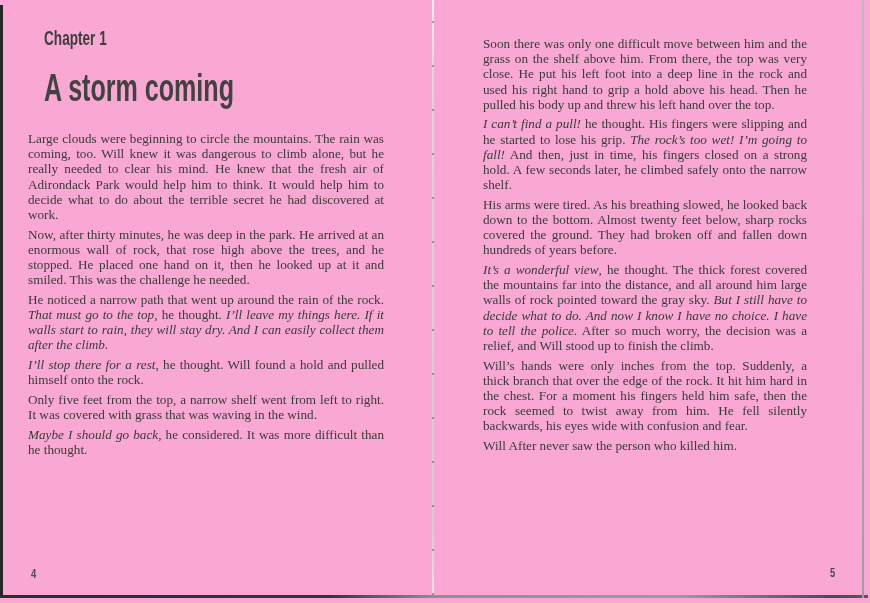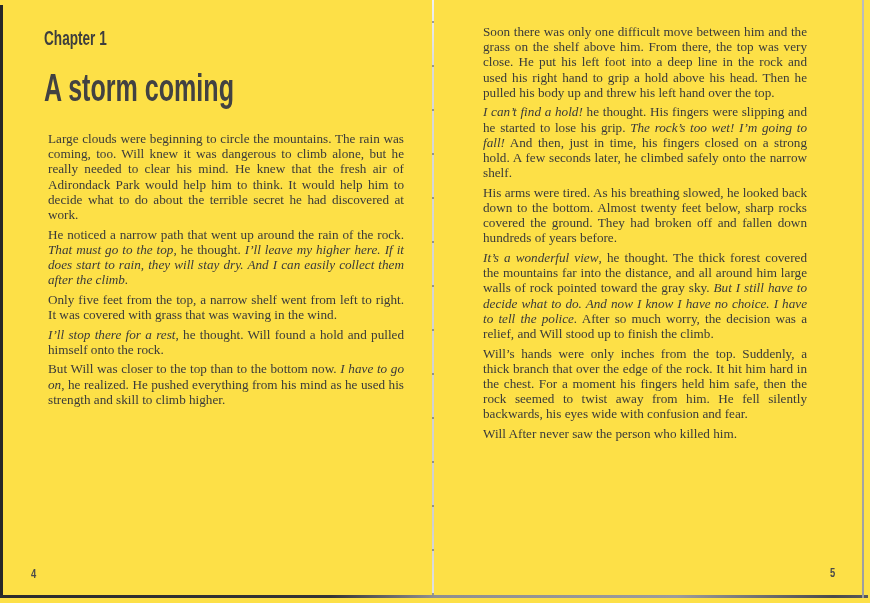--- a/index.html
+++ b/index.html
@@ -5,21 +5,21 @@
   html, body { margin: 0; padding: 0; }
   body {
     width: 870px; height: 603px;
     position: relative;
     background: #ffffff;
     overflow: hidden;
     font-family: "Liberation Serif", serif;
   }
   .spread {
     position: absolute; inset: 0;
-    background: #fde047;
+    background: #f9a8d4;
   }
   
   .edge-left {
     position: absolute; left: 0; top: 5px; width: 3px; height: 592px;
     background: #272727;
   }
   .edge-bottom {
     position: absolute; left: 0; top: 595px; width: 868px; height: 3px;
     background: linear-gradient(to right,
       #2c2c2c 0%, #343434 38%, #8f8f8f 50%, #9c9c9c 78%, #4a4a4a 96%, #5a5a5a 100%);
@@ -54,56 +54,57 @@
   }
   
   .body {
     position: absolute;
     font-size: 13.2px; line-height: 15.2px;
     color: #3a3a3a;
     text-align: justify;
   }
   .body p { margin: 0 0 4.4px 0; }
   .body em { font-style: italic; }
-  #left-body  { left: 48px;  top: 131px; width: 356px; }
-  #right-body { left: 483px; top: 24px;  width: 324px; }
+  #left-body  { left: 28px;  top: 131px; width: 356px; }
+  #right-body { left: 483px; top: 36px;  width: 324px; }
   
   .pagenum {
     position: absolute;
     font-family: "Liberation Sans", sans-serif;
     font-weight: bold; font-size: 13px; color: #4a4a4a;
     transform: scaleX(.72); transform-origin: 0 0;
   }
   .pagenum.pn-left  { left: 31px;  top: 566px; }
   .pagenum.pn-right { left: 830px; top: 565px; }
 </style>
 </head>
 <body>
 
 <div class="spread">
 
   <div>
     <div class="chapter">Chapter 1</div>
     <h1 class="title">A storm coming</h1>
     <div class="body" id="left-body">
         <p><span>Large clouds were beginning to circle the mountains. The rain was coming, too. Will knew it was dangerous to climb alone, but he really needed to clear his mind. He knew that the fresh air of Adirondack Park would help him to think. It would help him to decide what to do about the terrible secret he had discovered at work.</span></p>
-        <p><span>He noticed a narrow path that went up around the rain of the rock. </span><em>That must go to the top</em><span>, he thought. </span><em>I’ll leave my higher here. If it does start to rain, they will stay dry. And I can easily collect them after the climb.</em></p>
+        <p><span>Now, after thirty minutes, he was deep in the park. He arrived at an enormous wall of rock, that rose high above the trees, and he stopped. He placed one hand on it, then he looked up at it and smiled. This was the challenge he needed.</span></p>
+        <p><span>He noticed a narrow path that went up around the rain of the rock. </span><em>That must go to the top</em><span>, he thought. </span><em>I’ll leave my things here. If it walls start to rain, they will stay dry. And I can easily collect them after the climb.</em></p>
+        <p><em>I’ll stop there for a rest</em><span>, he thought. Will found a hold and pulled himself onto the rock.</span></p>
         <p><span>Only five feet from the top, a narrow shelf went from left to right. It was covered with grass that was waving in the wind.</span></p>
-        <p><em>I’ll stop there for a rest</em><span>, he thought. Will found a hold and pulled himself onto the rock.</span></p>
-        <p><span>But Will was closer to the top than to the bottom now. </span><em>I have to go on</em><span>, he realized. He pushed everything from his mind as he used his strength and skill to climb higher.</span></p>
+        <p><em>Maybe I should go back</em><span>, he considered. It was more difficult than he thought.</span></p>
       </div>
     <div class="pagenum pn-left">4</div>
   </div>
 
   <div class="gutter"></div>
 
   <div>
     <div class="body" id="right-body">
         <p><span>Soon there was only one difficult move between him and the grass on the shelf above him. From there, the top was very close. He put his left foot into a deep line in the rock and used his right hand to grip a hold above his head. Then he pulled his body up and threw his left hand over the top.</span></p>
-        <p><em>I can’t find a hold!</em><span> he thought. His fingers were slipping and he started to lose his grip. </span><em>The rock’s too wet! I’m going to fall!</em><span> And then, just in time, his fingers closed on a strong hold. A few seconds later, he climbed safely onto the narrow shelf.</span></p>
+        <p><em>I can’t find a pull!</em><span> he thought. His fingers were slipping and he started to lose his grip. </span><em>The rock’s too wet! I’m going to fall!</em><span> And then, just in time, his fingers closed on a strong hold. A few seconds later, he climbed safely onto the narrow shelf.</span></p>
         <p><span>His arms were tired. As his breathing slowed, he looked back down to the bottom. Almost twenty feet below, sharp rocks covered the ground. They had broken off and fallen down hundreds of years before.</span></p>
         <p><em>It’s a wonderful view</em><span>, he thought. The thick forest covered the mountains far into the distance, and all around him large walls of rock pointed toward the gray sky. </span><em>But I still have to decide what to do. And now I know I have no choice. I have to tell the police.</em><span> After so much worry, the decision was a relief, and Will stood up to finish the climb.</span></p>
         <p><span>Will’s hands were only inches from the top. Suddenly, a thick branch that over the edge of the rock. It hit him hard in the chest. For a moment his fingers held him safe, then the rock seemed to twist away from him. He fell silently backwards, his eyes wide with confusion and fear.</span></p>
         <p><span>Will After never saw the person who killed him.</span></p>
       </div>
     <div class="pagenum pn-right">5</div>
   </div>
 
   <div class="edge-left"></div>
   <div class="edge-bottom"></div>

